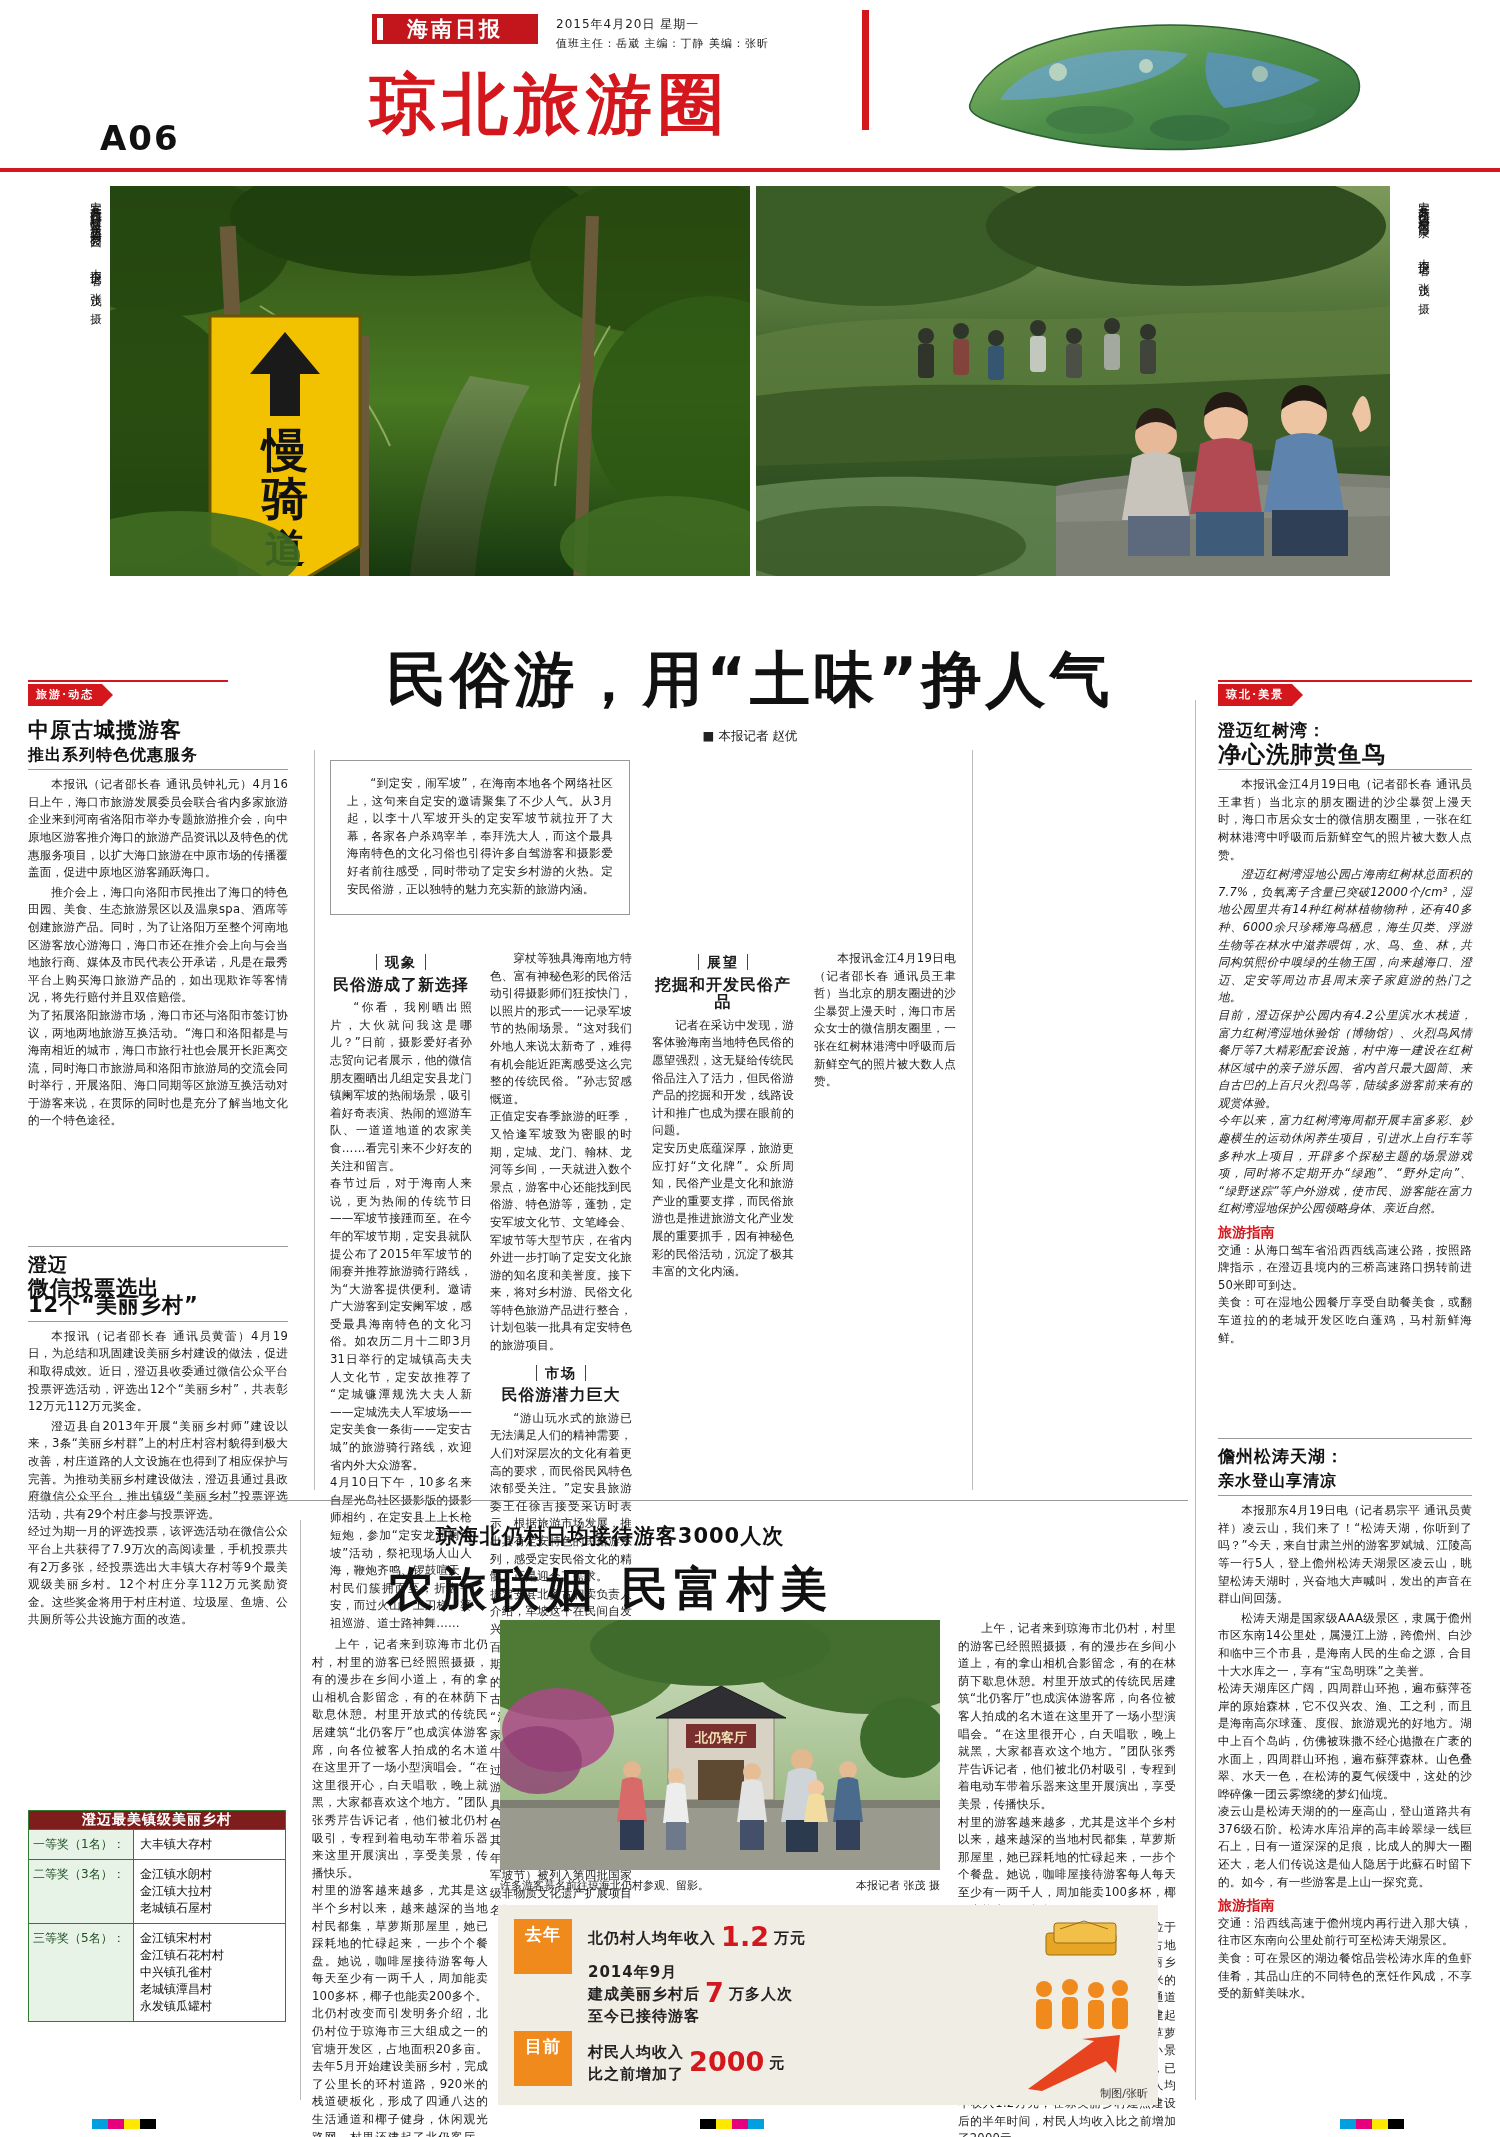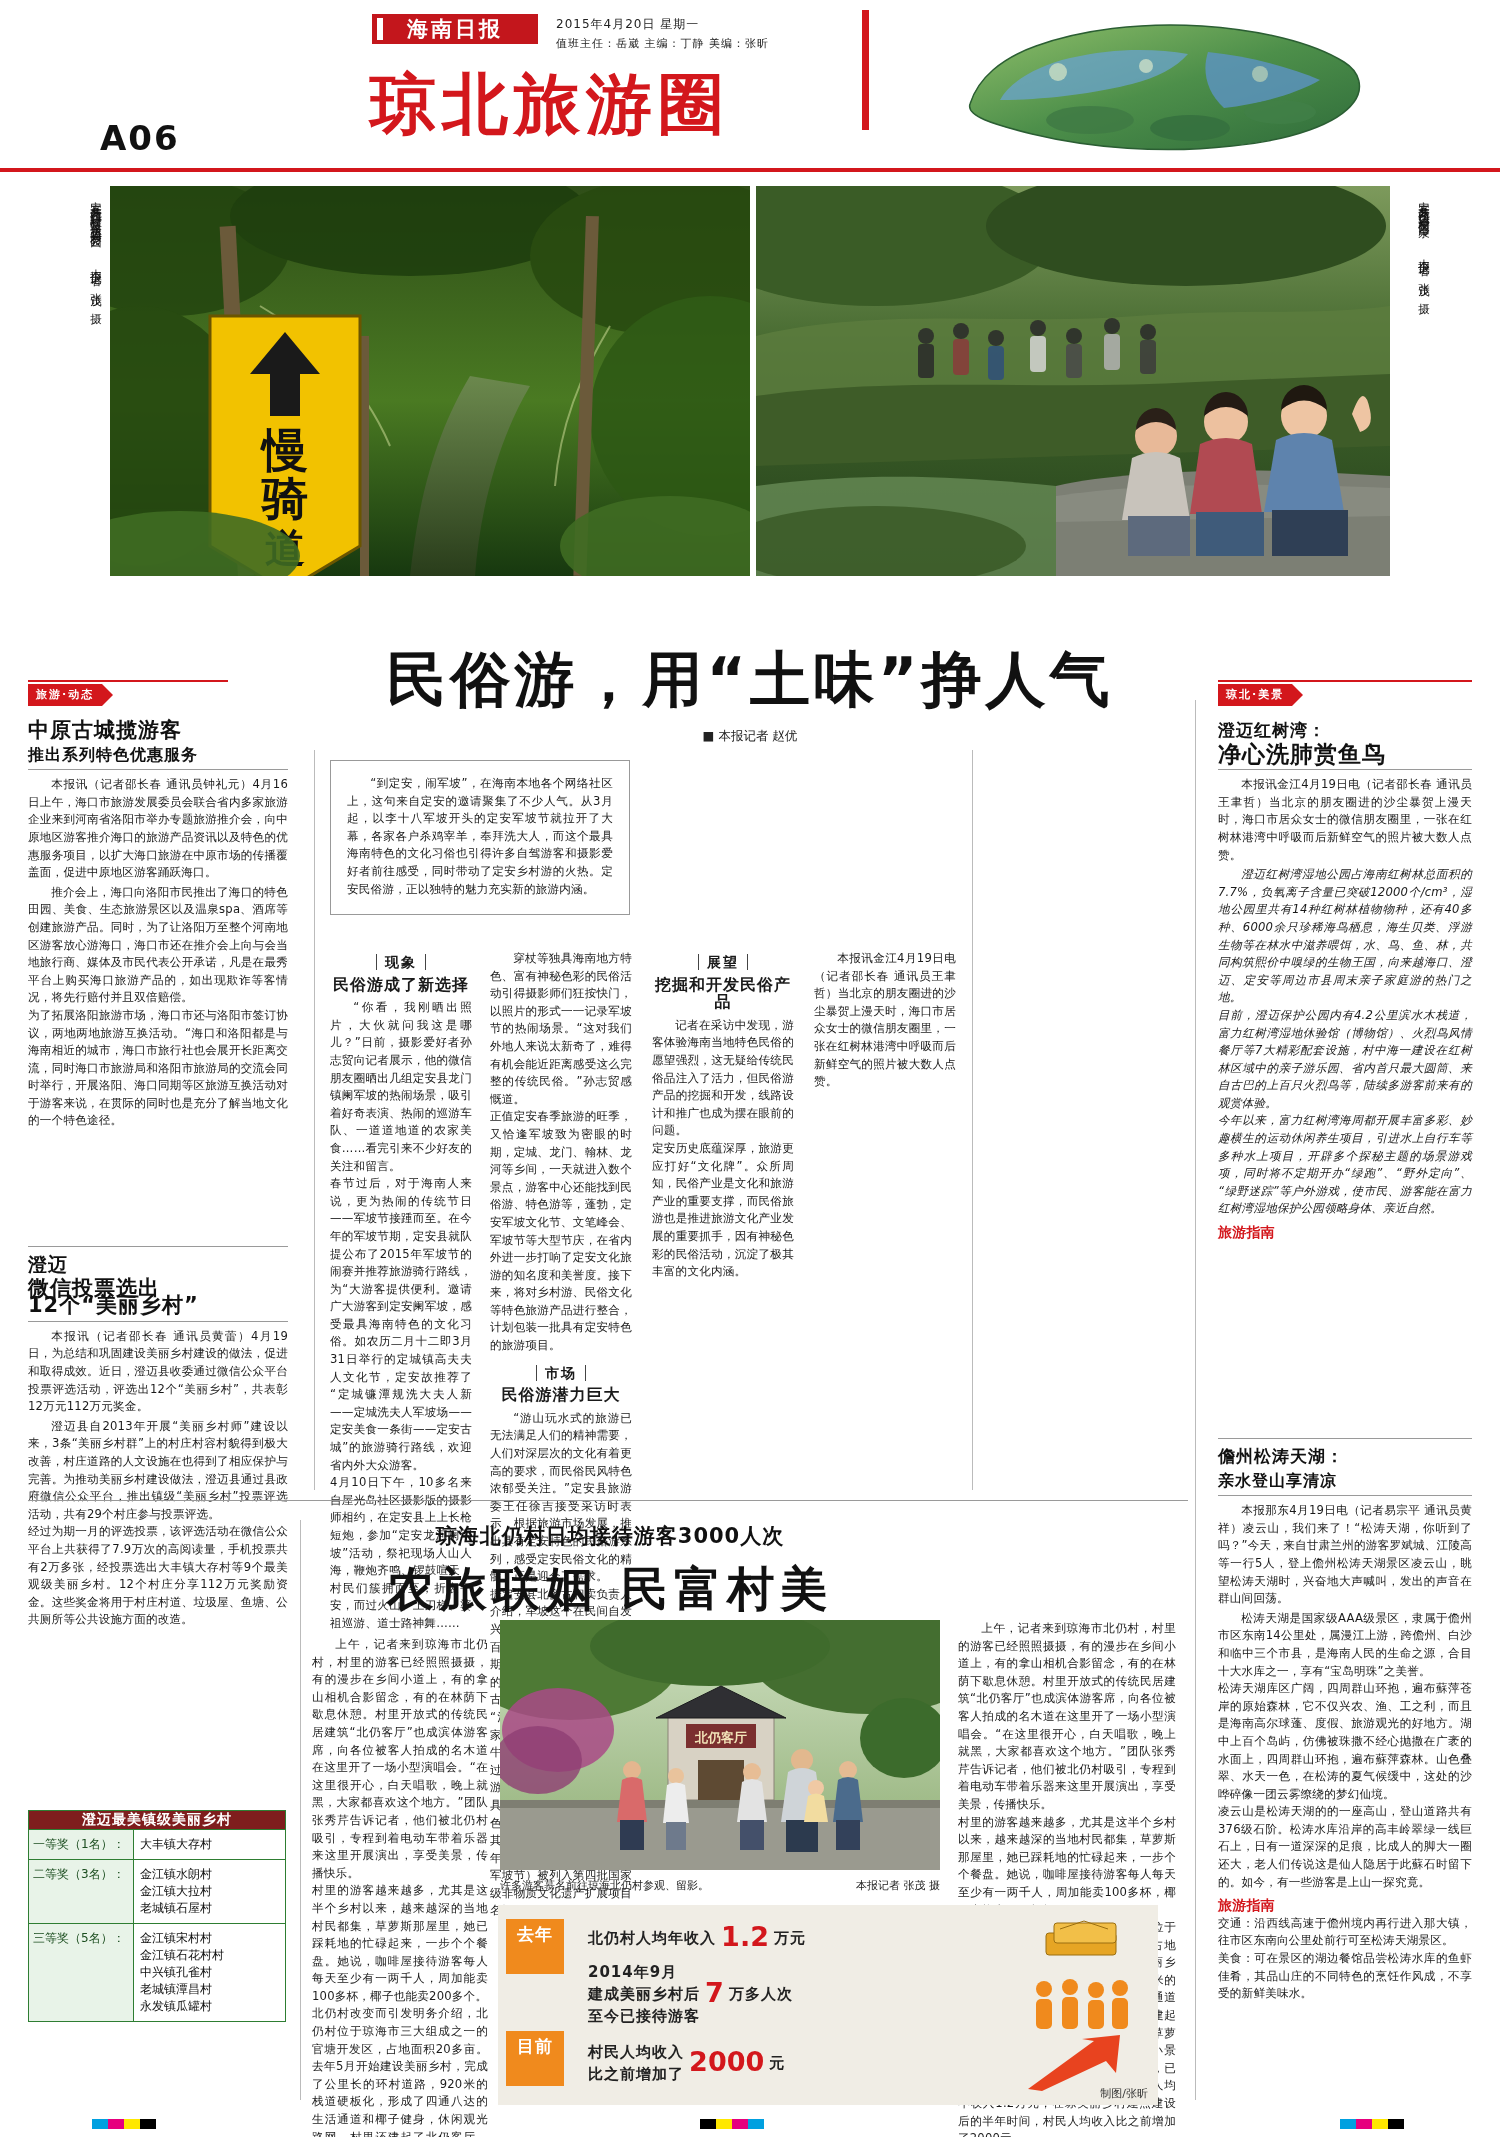--- a/index.html
+++ b/index.html
@@ -53,21 +53,21 @@
   
   .feat-kicker{position:absolute;left:290px;top:1522px;width:640px;text-align:center;font-size:21px;font-weight:bold;letter-spacing:1px;}
   .feat-title{position:absolute;left:290px;top:1558px;width:640px;text-align:center;font-size:47px;font-weight:bold;letter-spacing:6px;}
   .feat-photo{position:absolute;left:500px;top:1620px;width:440px;height:250px;overflow:hidden;}
   .feat-cap{position:absolute;left:500px;top:1878px;width:440px;font-size:11px;color:#222;}
   .feat-cap .r{float:right;}
 
   
   .info{position:absolute;left:498px;top:1905px;width:660px;height:200px;background:#f0ede5;}
   .info-row{position:absolute;left:90px;height:34px;}
-  .info-tab{position:absolute;left:8px;width:58px;height:52px;background:#f08a1d;color:#fff;font-size:17px;font-weight:bold;text-align:center;letter-spacing:1px;line-height:24px;padding-top:3px;}
+  .info-tab{position:absolute;left:16px;width:58px;height:52px;background:#f08a1d;color:#fff;font-size:17px;font-weight:bold;text-align:center;letter-spacing:1px;line-height:24px;padding-top:3px;}
   .bignum{color:#d3171c;font-weight:bold;font-size:27px;vertical-align:-3px;}
   .infotxt{font-size:15px;color:#222;font-weight:bold;letter-spacing:1px;}
   .credit{position:absolute;right:10px;bottom:4px;font-size:11px;color:#333;}
 
   
   .awardbox{position:absolute;left:28px;top:1810px;width:256px;border:1px solid #2e7d32;}
   .award-h{background:#7f1d1d;color:#fff;font-size:14px;font-weight:bold;text-align:center;letter-spacing:1px;padding:0 0;}
   .award-row{display:flex;border-top:1px solid #2e7d32;}
   .award-k{width:96px;background:#e8f3e8;font-size:12px;padding:6px 4px;color:#1b4d1f;line-height:17px;}
   .award-v{flex:1;font-size:12px;padding:6px 6px;line-height:17px;color:#111;border-left:1px solid #2e7d32;}
@@ -323,20 +323,22 @@
 
   <div class="col" style="left:1218px;top:722px;width:254px;">
     <div class="sub-h2" style="font-size:17px;">澄迈红树湾：</div>
     <div class="sub-h" style="margin-top:6px;font-size:23px;">净心洗肺赏鱼鸟</div>
     <div class="hr-thin" style="position:static;margin:6px 0 6px 0;width:254px;"></div>
     <p>本报讯金江4月19日电（记者邵长春 通讯员王聿哲）当北京的朋友圈进的沙尘暴贺上漫天时，海口市居众女士的微信朋友圈里，一张在红树林港湾中呼吸而后新鲜空气的照片被大数人点赞。</p>
     <p style="white-space:pre-line;font-style:italic;">澄迈红树湾湿地公园占海南红树林总面积的7.7%，负氧离子含量已突破12000个/cm³，湿地公园里共有14种红树林植物物种，还有40多种、6000余只珍稀海鸟栖息，海生贝类、浮游生物等在林水中滋养喂饵，水、鸟、鱼、林，共同构筑熙价中嗅绿的生物王国，向来越海口、澄迈、定安等周边市县周末亲子家庭游的热门之地。
 目前，澄迈保护公园内有4.2公里滨水木栈道，富力红树湾湿地休验馆（博物馆）、火烈鸟风情餐厅等7大精彩配套设施，村中海一建设在红树林区域中的亲子游乐园、省内首只最大圆筒、来自古巴的上百只火烈鸟等，陆续多游客前来有的观赏体验。
 今年以来，富力红树湾海周都开展丰富多彩、妙趣横生的运动休闲养生项目，引进水上自行车等多种水上项目，开辟多个探秘主题的场景游戏项，同时将不定期开办“绿跑”、“野外定向”、“绿野迷踪”等户外游戏，使市民、游客能在富力红树湾湿地保护公园领略身体、亲近自然。</p>
     <div style="font-size:14px;font-weight:bold;color:#d3171c;margin-top:6px;">旅游指南</div>
+    <p style="white-space:pre-line;text-indent:0;">交通：从海口驾车省沿西西线高速公路，按照路牌指示，在澄迈县境内的三桥高速路口拐转前进50米即可到达。
+美食：可在湿地公园餐厅享受自助餐美食，或翻车道拉的的老城开发区吃白蓬鸡，马村新鲜海鲜。</p>
   </div>
 
   <div class="hr-thin" style="left:1218px;top:1438px;width:254px;"></div>
 
   <div class="col" style="left:1218px;top:1448px;width:254px;">
     <div class="sub-h2" style="font-size:17px;">儋州松涛天湖：</div>
     <div class="sub-h" style="margin-top:6px;font-size:16px;">亲水登山享清凉</div>
     <div class="hr-thin" style="position:static;margin:6px 0 6px 0;width:254px;"></div>
     <p>本报那东4月19日电（记者易宗平 通讯员黄祥）凌云山，我们来了！“松涛天湖，你听到了吗？”今天，来自甘肃兰州的游客罗斌城、江陵高等一行5人，登上儋州松涛天湖景区凌云山，眺望松涛天湖时，兴奋地大声喊叫，发出的声音在群山间回荡。</p>
     <p style="white-space:pre-line;">松涛天湖是国家级AAA级景区，隶属于儋州市区东南14公里处，属漫江上游，跨儋州、白沙和临中三个市县，是海南人民的生命之源，合目十大水库之一，享有“宝岛明珠”之美誉。

